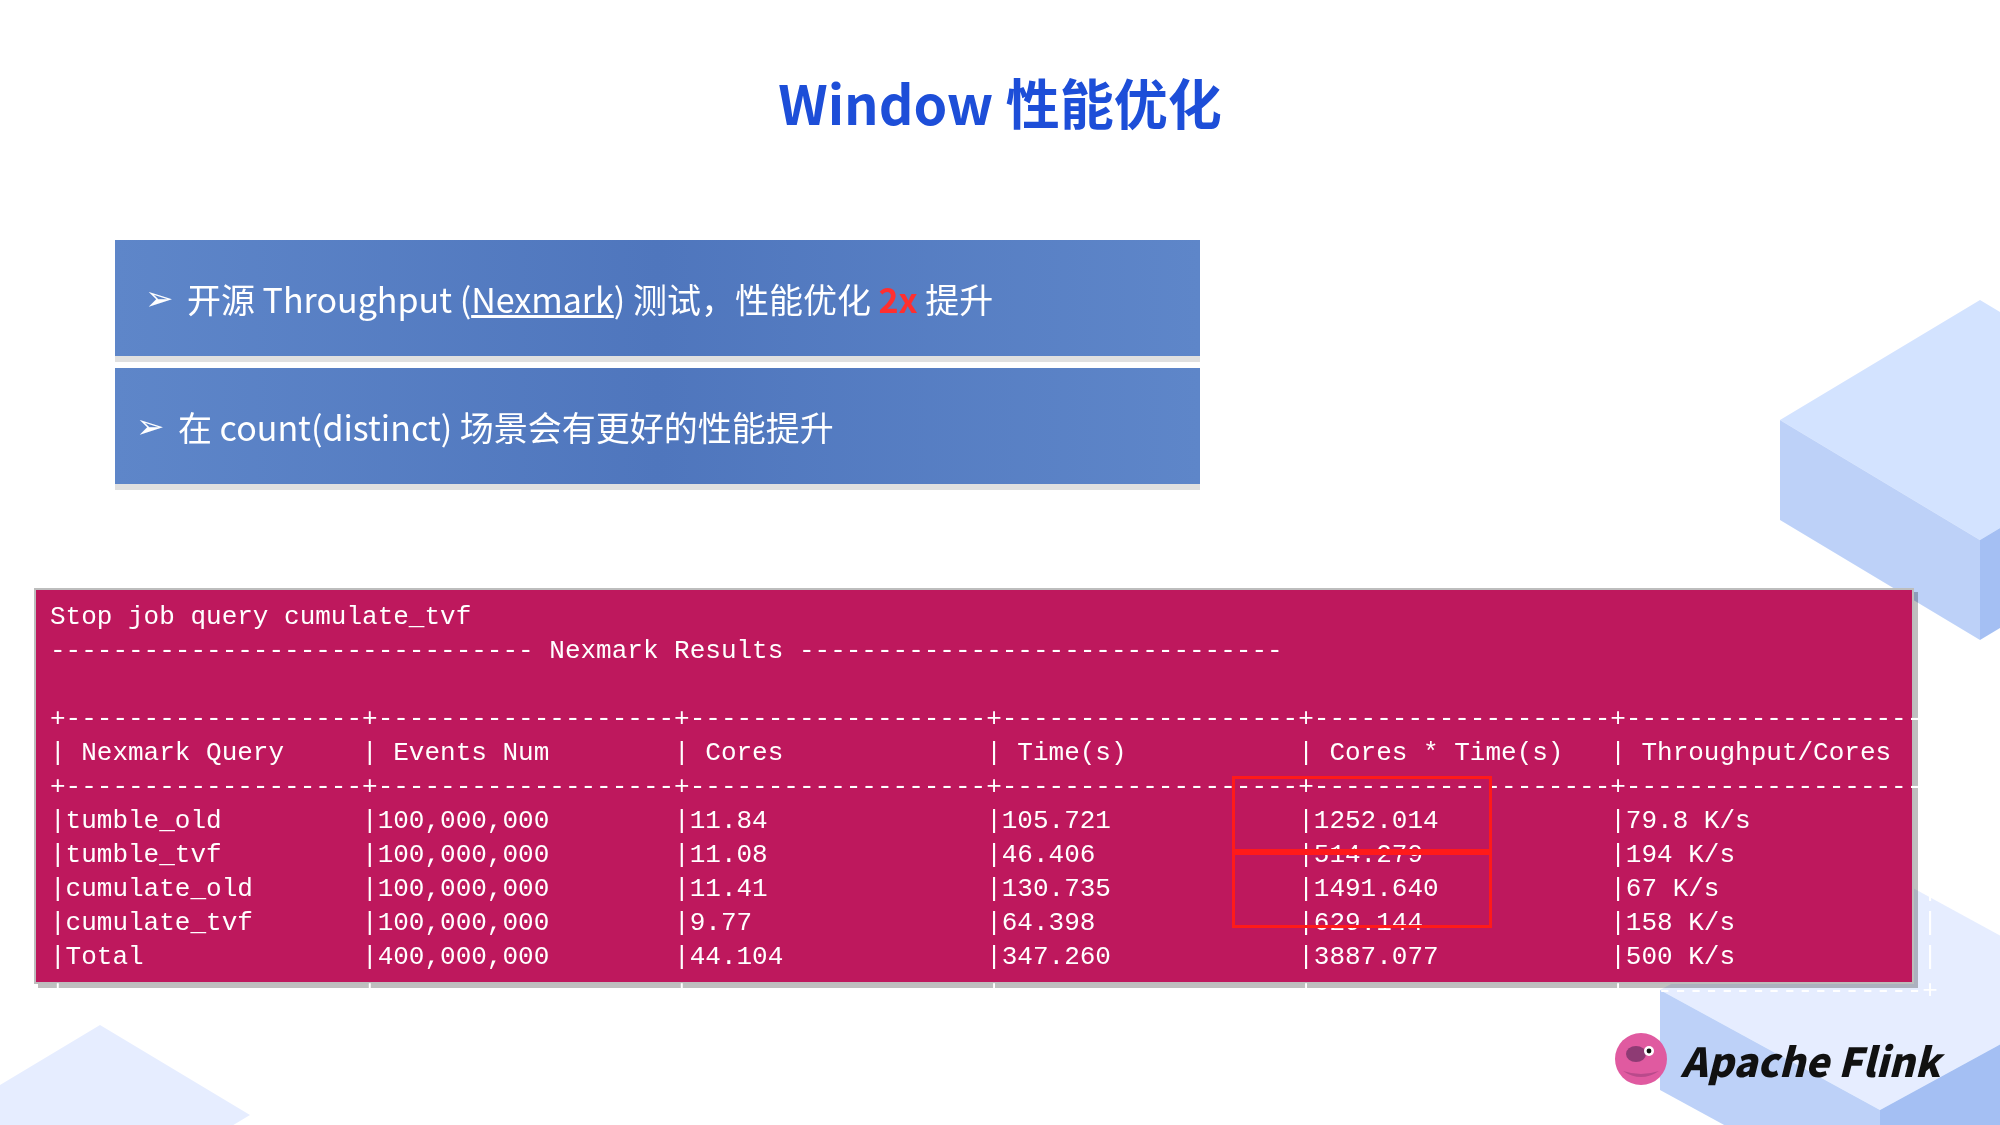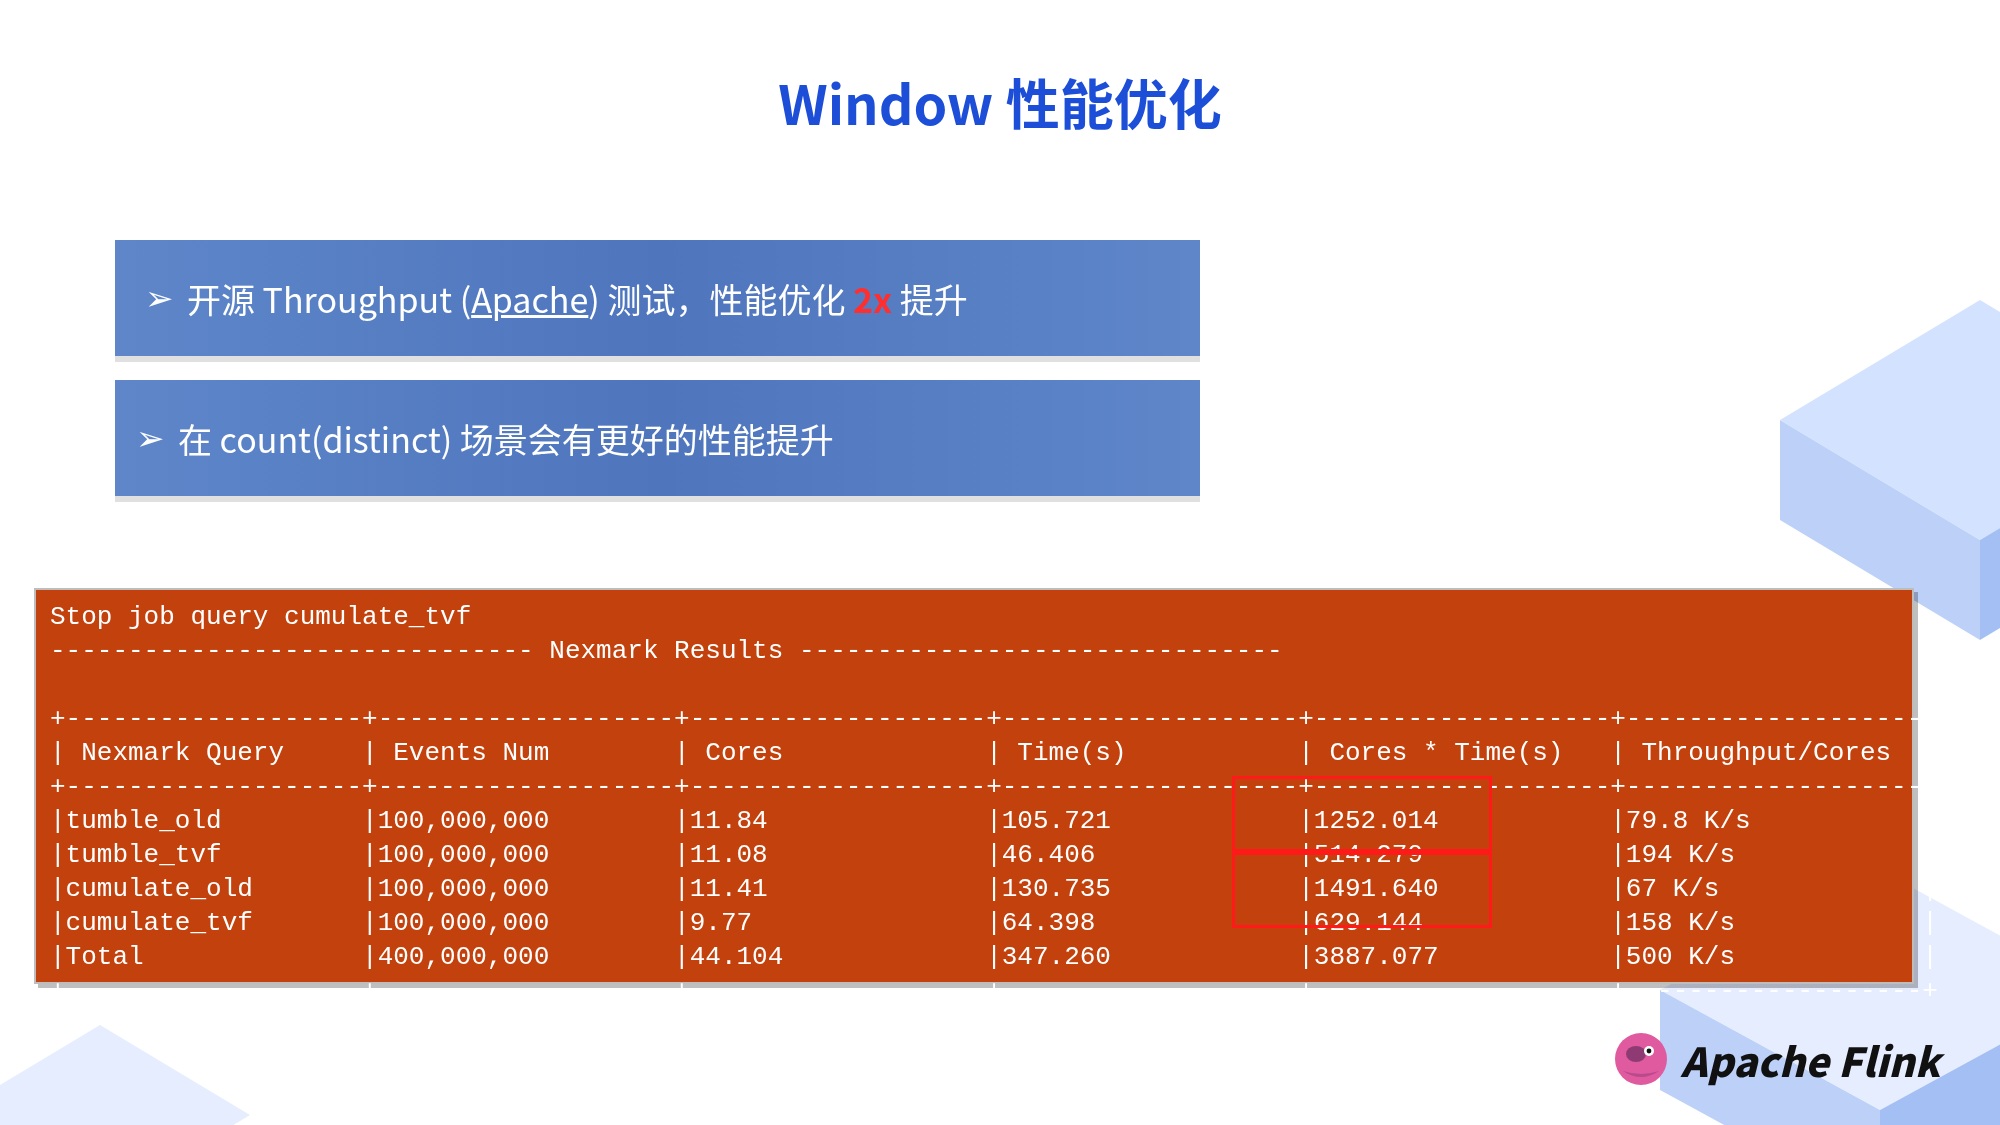--- a/index.html
+++ b/index.html
@@ -57,30 +57,30 @@
     margin-right: 14px;
     font-family: Arial, sans-serif;
     display:inline-block;
     width:28px;
   }
   .banner .chev::before { content: "➢"; }
   .banner .u { text-decoration: underline; }
   .banner .hl { color: #ff2f2f; font-weight: 700; margin-top: 20px; }
 
   #banner1 { top: 240px; }
-  #banner2 { top: 380px; padding-left: 21px; }
+  #banner2 { top: 368px; padding-left: 21px; }
 
   
   .term {
     position: absolute;
     left: 34px;
     top: 588px;
     width: 1880px;
     height: 396px;
-    background: #c2410c;
+    background: #be185d;
     border: 2px solid #bdbdbd;
     box-shadow: 4px 4px 0 rgba(0,0,0,0.25);
     color: #fff;
     font-family: "Courier New", Courier, monospace;
     font-size: 26px;
     line-height: 34px;
     padding: 10px 14px 0 14px;
     box-sizing: border-box;
     white-space: pre;
     z-index: 2;
@@ -132,21 +132,21 @@
     <polygon points="420,1060 640,940 640,1040 420,1160" fill="#9bb9f2"></polygon>
     <polygon points="200,940 420,1060 420,1160 200,1040" fill="#b6cdf8"></polygon>
   </g>
 </svg>
 
 <div class="title">Window 性能优化</div>
 
 <div id="banner1" class="banner">
   <span class="chev"></span>
   <span>
-    <span>开源 Throughput (</span><span class="u">Apache</span><span>) 测试，性能优化 </span><span class="hl">2x</span><span> 提升</span>
+    <span>开源 Throughput (</span><span class="u">Nexmark</span><span>) 测试，性能优化 </span><span class="hl">2x</span><span> 提升</span>
   </span>
 </div>
 
 <div id="banner2" class="banner">
   <span class="chev"></span>
   <span>在 count(distinct) 场景会有更好的性能提升</span>
 </div>
 
 <div class="term"><span>Stop job query cumulate_tvf</span>
 <span>------------------------------- Nexmark Results -------------------------------</span>

